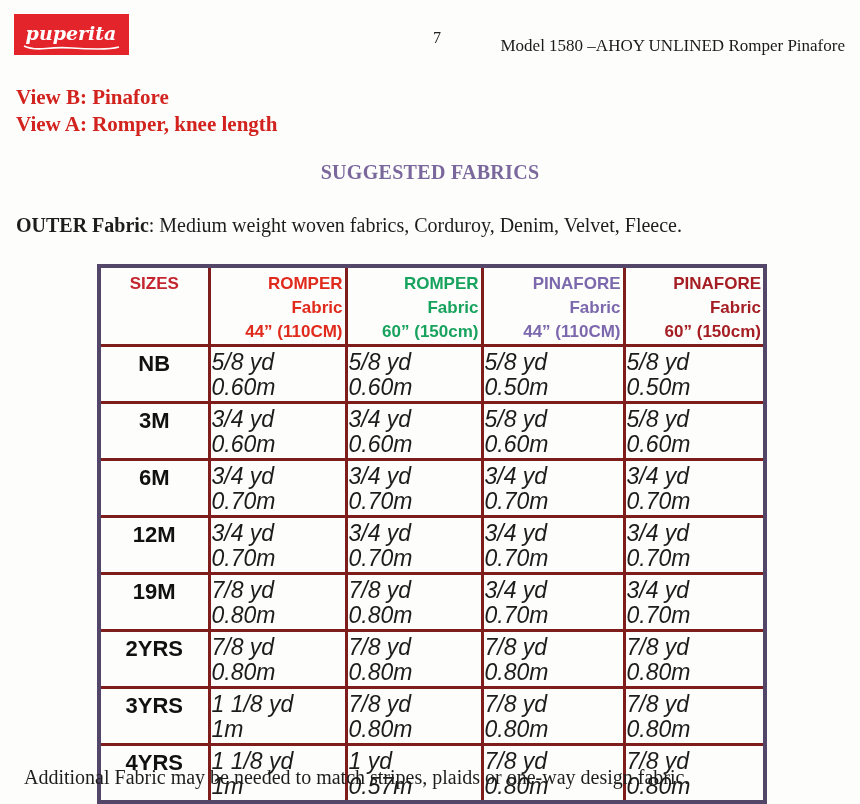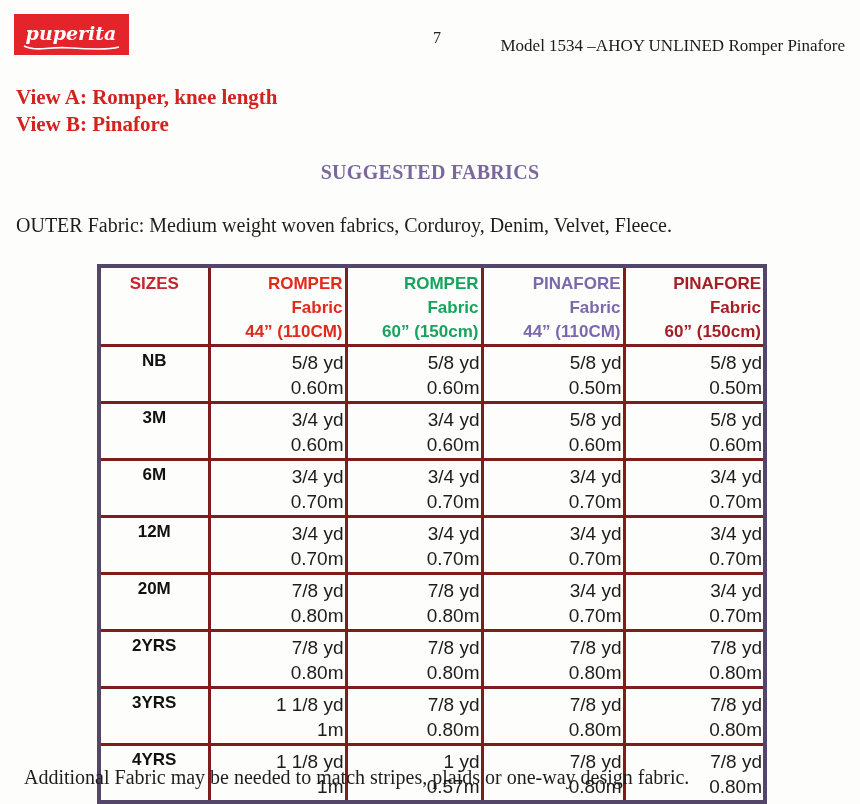--- a/index.html
+++ b/index.html
@@ -33,45 +33,45 @@
   .section-heading {
     position:absolute; left:0; top:161px; width:860px;
     text-align:center; font-weight:bold; font-size:20px;
     color:#7a689d; letter-spacing:0.3px;
   }
 
   .outer-line {
     position:absolute; left:16px; top:214px; margin:0;
     font-size:20px; color:#1d1d1b;
   }
-  .outer-line .lbl { font-weight:normal; }
+  .outer-line .lbl { font-weight:bold; }
 
   table.fabric {
     position:absolute; left:97px; top:264px; width:666px;
     border-collapse:collapse; table-layout:fixed;
     border:4px solid #544669;
     background:#fdfdfb;
     font-family:"Liberation Sans", sans-serif;
   }
   table.fabric th, table.fabric td { border:3px solid #7f1d1d; }
   table.fabric thead tr { height:74px; }
   table.fabric thead th {
     vertical-align:top; text-align:right;
     padding:4px 2px 0 10px;
     font-weight:bold; font-size:17px; line-height:24px;
   }
   table.fabric thead th.col-0 { text-align:center; padding-left:2px; }
   table.fabric tbody tr { height:50px; }
   table.fabric tbody th {
     vertical-align:top; text-align:center; padding-top:4px;
-    font-weight:bold; font-size:17px; color:#111;
+    font-weight:bold; font-size:22px; color:#111;
   }
   table.fabric tbody td {
-    vertical-align:top; text-align:right; padding-top:3px;
-    font-size:19px; line-height:25px; color:#1c1c1c;
+    vertical-align:top; text-align:left; padding-top:3px;
+    font-size:23px; line-height:25px; color:#1c1c1c;font-style:italic;
   }
 
   .footer-note {
     position:absolute; left:16px; top:758px; margin:8px;
     font-size:20px; color:#1d1d1b;
   }
 </style>
 </head>
 <body>
 
@@ -80,25 +80,25 @@
   <div class="logo">
     <svg width="115" height="41" viewBox="0 0 115 41">
       <rect x="0" y="0" width="115" height="41" fill="#e3242b"></rect>
       <text x="57" y="26" text-anchor="middle" font-family="DejaVu Serif, serif" font-style="italic" font-weight="bold" font-size="19" fill="#ffffff">puperita</text>
       <path d="M10 32 q8 4 22 2.5 t26 -0.5 t26 1 t21 -2" stroke="#ffffff" stroke-width="1.6" fill="none"></path>
     </svg>
   </div>
 
   <div class="page-number">7</div>
 
-  <div class="doc-title">Model 1534 –AHOY UNLINED Romper Pinafore</div>
+  <div class="doc-title">Model 1580 –AHOY UNLINED Romper Pinafore</div>
 
   <div class="views">
+    <div>View B: Pinafore</div>
     <div>View A: Romper, knee length</div>
-    <div>View B: Pinafore</div>
   </div>
 
   <div class="section-heading">SUGGESTED FABRICS</div>
 
   <p class="outer-line"><span class="lbl">OUTER Fabric</span><span>: Medium weight woven fabrics, Corduroy, Denim, Velvet, Fleece.</span></p>
 
   <table class="fabric" id="fabric-table">
     <colgroup>
       <col style="width:110px">
         <col style="width:137px">
@@ -204,21 +204,21 @@
           <td>
             <div>3/4 yd</div>
             <div>0.70m</div>
           </td>
           <td>
             <div>3/4 yd</div>
             <div>0.70m</div>
           </td>
         </tr>
         <tr>
-          <th>20M</th>
+          <th>19M</th>
           <td>
             <div>7/8 yd</div>
             <div>0.80m</div>
           </td>
           <td>
             <div>7/8 yd</div>
             <div>0.80m</div>
           </td>
           <td>
             <div>3/4 yd</div>

